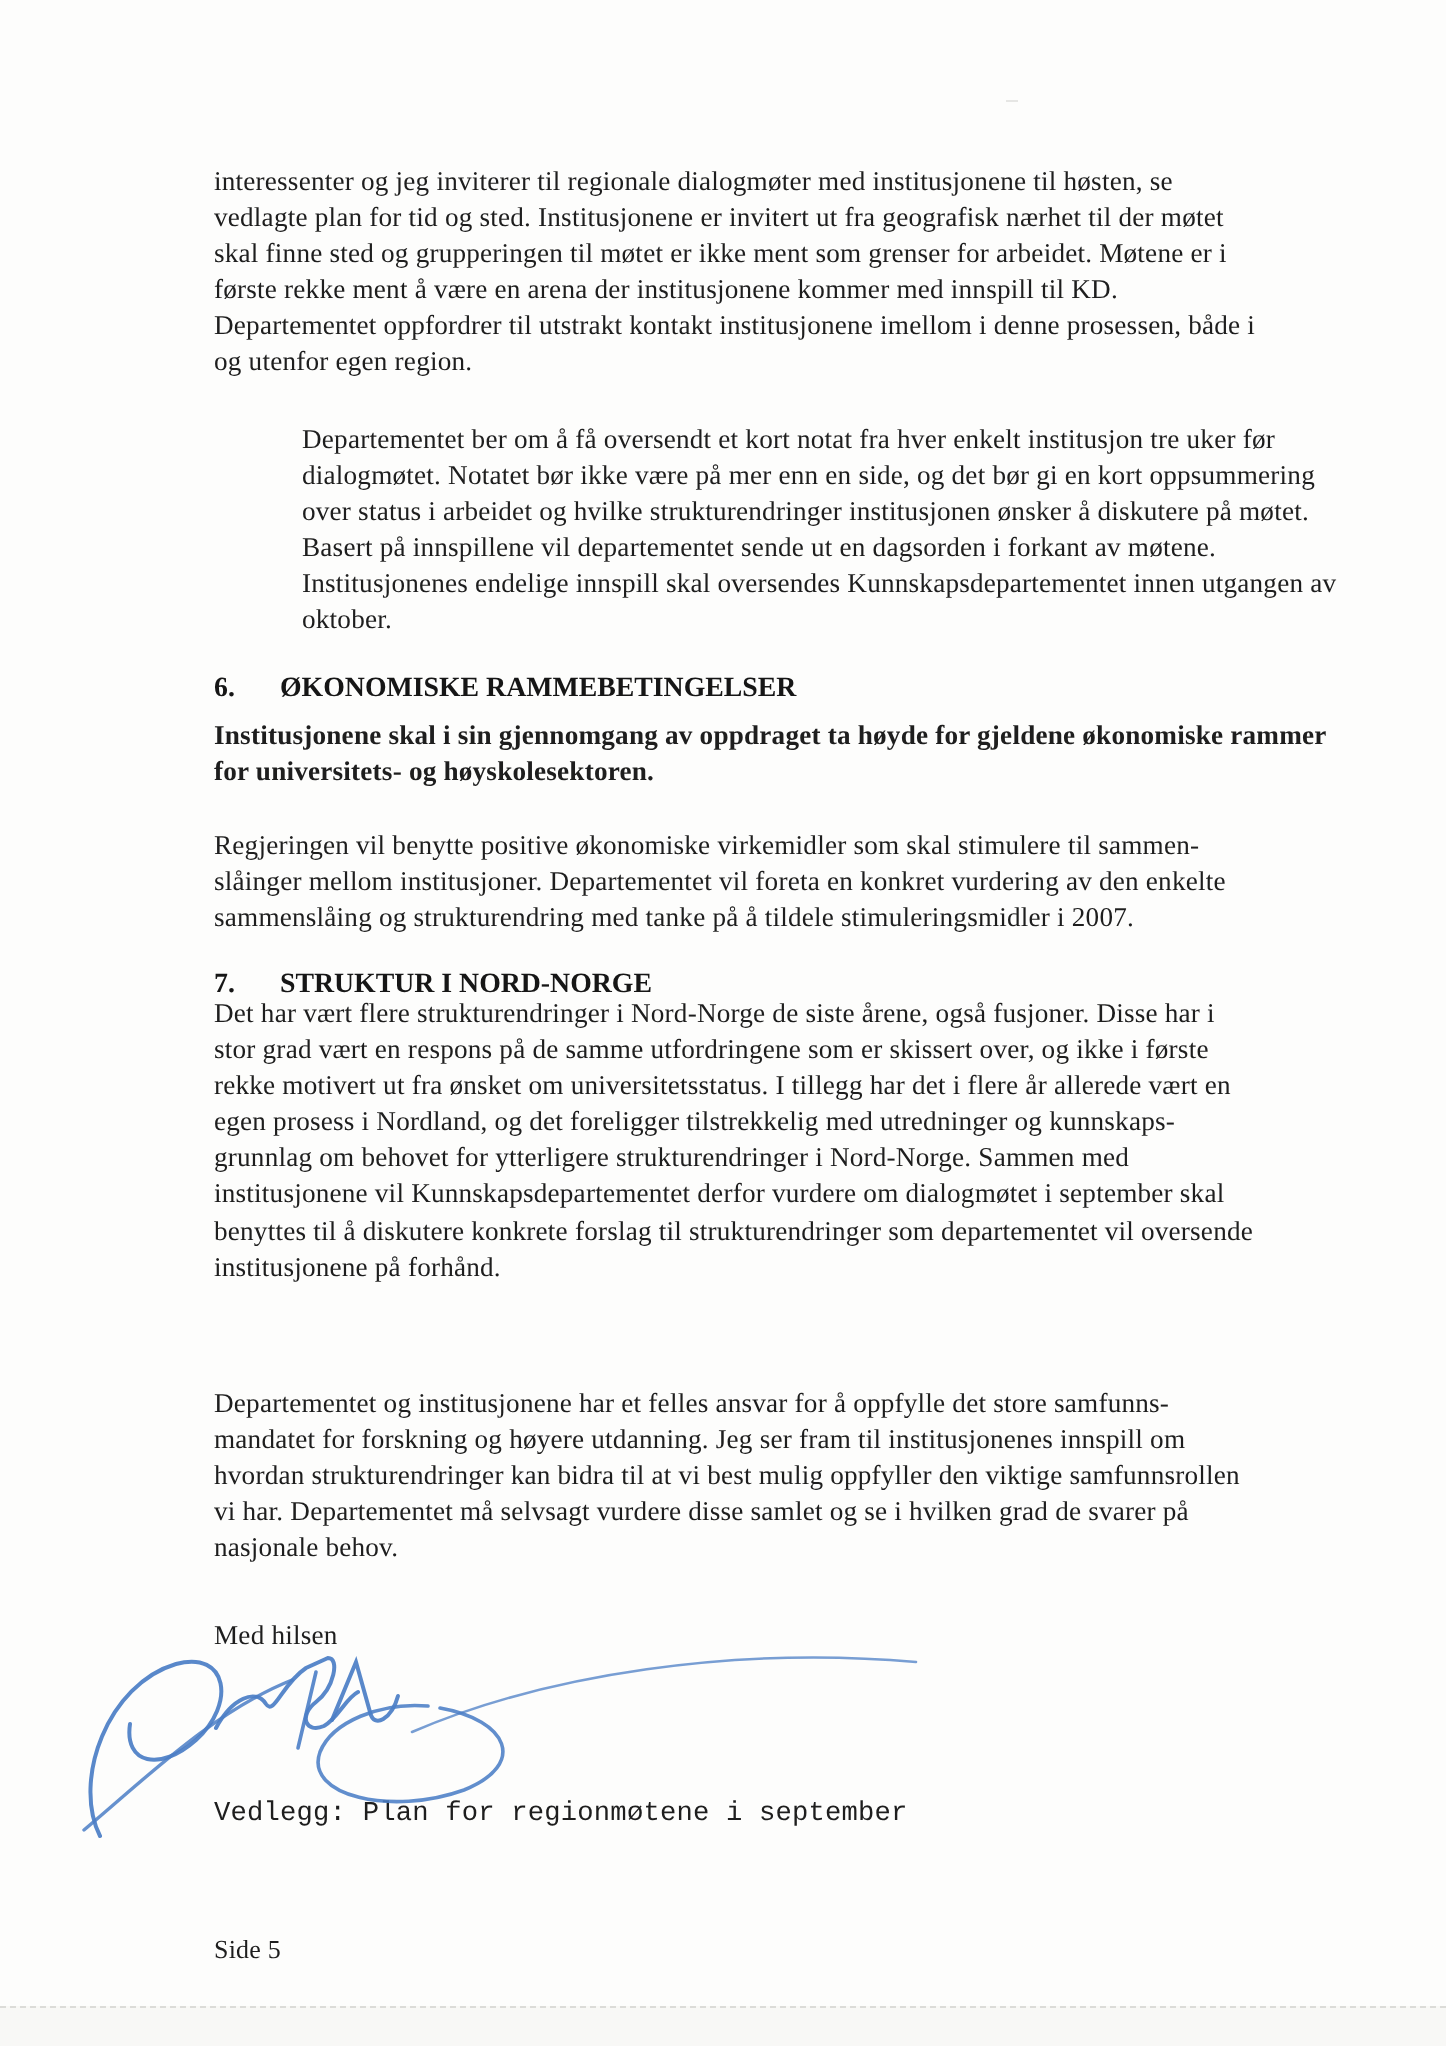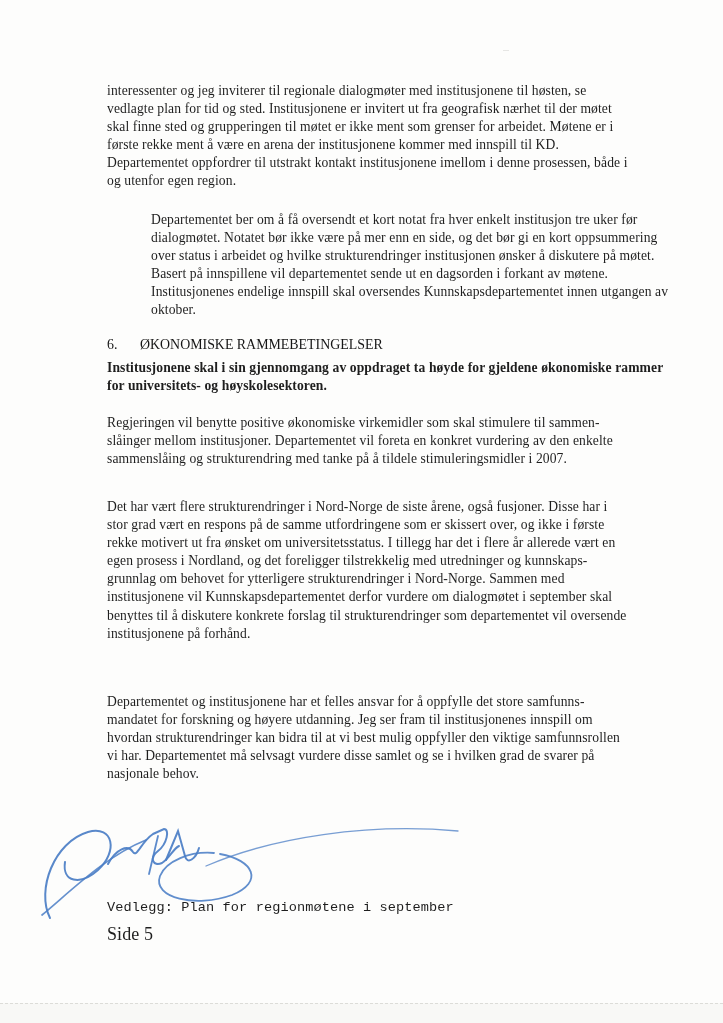--- a/index.html
+++ b/index.html
@@ -21,42 +21,42 @@
     width:580px;
     font-size:13.6px;
     line-height:18.1px;
     white-space:pre-line;
     letter-spacing:0.1px;
   }
   .heading {
     position:absolute;
     left:107px;
     width:580px;
-    font-weight:normal;
+    font-weight:bold;
     font-size:13.9px;
     color:#161616;
     white-space:nowrap;
   }
   .heading .num {
     display:inline-block;
     width:33px;
   }
   .p-intro-1   { top:82px; }
   .p-intro-2   { top:211px;margin-left:44px; }
   .h-sec-6     { top:337px; }
   .p-sec6-1    { top:359px;font-weight:bold; }
   .p-sec6-2    { top:414px; }
   .h-sec-7     { top:485px; }
   .p-sec7-1    { top:498px; }
   .h-sec-8     { top:666px; }
   .p-sec8-1    { top:693px; }
   .salutation  { top:809px; }
   .signer-name { top:863px; }
   .attachment  { top:899px;font-family:Liberation Mono, monospace; }
-  .page-num    { top:925px; font-size:18px; }
+  .page-num    { top:966px; font-size:13px; }
   .signature-svg {
     position:absolute;
     left:38px; top:818px;
     width:430px; height:105px;
     pointer-events:none;
   }
   .scan-artifact {
     position:absolute;
     left:503px; top:50px;
     width:6px; height:3px;
@@ -94,37 +94,41 @@
     <span class="num">6.</span><span>ØKONOMISKE RAMMEBETINGELSER</span>
   </div>
 
   <div class="block p-sec6-1">Institusjonene skal i sin gjennomgang av oppdraget ta høyde for gjeldene økonomiske rammer
 for universitets- og høyskolesektoren.</div>
 
   <div class="block p-sec6-2">Regjeringen vil benytte positive økonomiske virkemidler som skal stimulere til sammen-
 slåinger mellom institusjoner. Departementet vil foreta en konkret vurdering av den enkelte
 sammenslåing og strukturendring med tanke på å tildele stimuleringsmidler i 2007.</div>
 
+  <div class="heading h-sec-7">
+    <span class="num">7.</span><span>STRUKTUR I NORD-NORGE</span>
+  </div>
 
   <div class="block p-sec7-1">Det har vært flere strukturendringer i Nord-Norge de siste årene, også fusjoner. Disse har i
 stor grad vært en respons på de samme utfordringene som er skissert over, og ikke i første
 rekke motivert ut fra ønsket om universitetsstatus. I tillegg har det i flere år allerede vært en
 egen prosess i Nordland, og det foreligger tilstrekkelig med utredninger og kunnskaps-
 grunnlag om behovet for ytterligere strukturendringer i Nord-Norge. Sammen med
 institusjonene vil Kunnskapsdepartementet derfor vurdere om dialogmøtet i september skal
 benyttes til å diskutere konkrete forslag til strukturendringer som departementet vil oversende
 institusjonene på forhånd.</div>
 
 
   <div class="block p-sec8-1">Departementet og institusjonene har et felles ansvar for å oppfylle det store samfunns-
 mandatet for forskning og høyere utdanning. Jeg ser fram til institusjonenes innspill om
 hvordan strukturendringer kan bidra til at vi best mulig oppfyller den viktige samfunnsrollen
 vi har. Departementet må selvsagt vurdere disse samlet og se i hvilken grad de svarer på
 nasjonale behov.</div>
 
+  <div class="block salutation">Med hilsen</div>
 
 
   <div class="block attachment">Vedlegg: Plan for regionmøtene i september</div>
 
   <div class="block page-num">Side 5</div>
 
   <svg class="signature-svg" viewBox="0 0 430 105" xmlns="http://www.w3.org/2000/svg">
 
     <path d="M 12,100 C -2,72 16,24 50,14 C 76,7 80,34 60,52 C 42,68 24,64 27,44" fill="none" stroke-width="2" stroke-linecap="round" opacity="0.92" stroke="#4b7ec6"></path>
 

